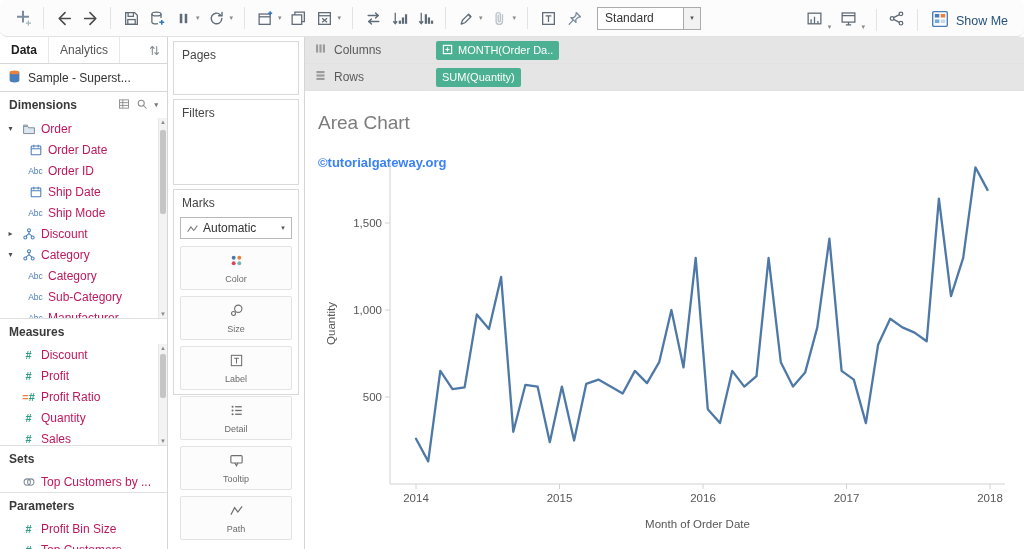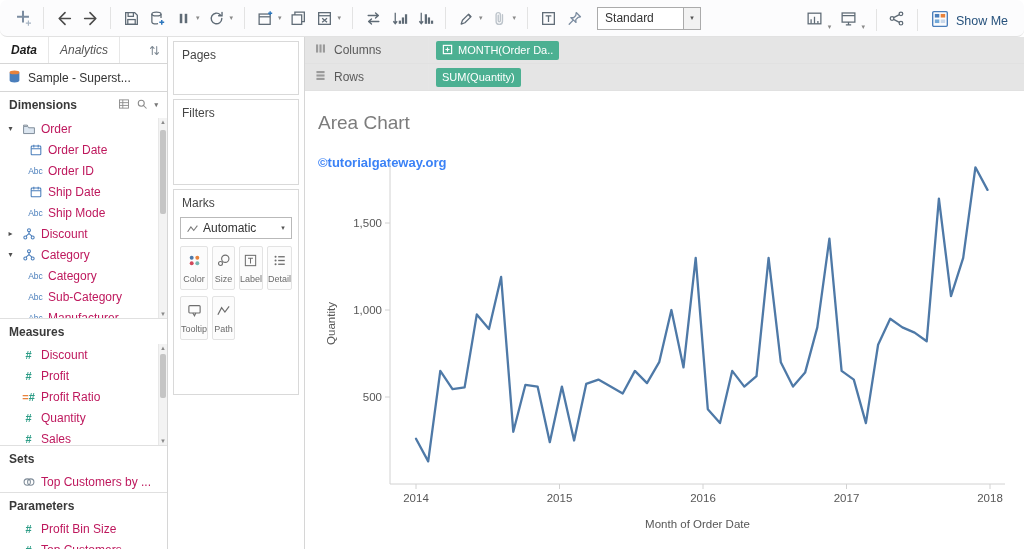--- a/index.html
+++ b/index.html
@@ -19,21 +19,21 @@
   .tb-select .val { flex:1; padding:0 7px; color:#333; }
   .tb-select .dd { width:17px; height:100%; border-left:1px solid #ababab; background:#f2f2f2;
                    display:flex; align-items:center; justify-content:center; font-size:7px; color:#555; }
   .right-cluster { margin-left:auto; display:flex; align-items:flex-end; }
   .show-me { display:flex; align-items:center; gap:7px; color:#27527c; font-size:12.5px; padding:0 6px; }
 
   
   .sidebar { position:absolute; left:0; top:37px; width:168px; bottom:0; background:#fff;
              border-right:1px solid #d6d6d6; }
   .side-tabs { display:flex; align-items:stretch; height:27px; border-bottom:1px solid #d6d6d6; }
-  .side-tab { padding:0 11px; display:flex; align-items:center; color:#555; border-right:1px solid #e7e7e7;font-style:italic; }
+  .side-tab { padding:0 11px; display:flex; align-items:center; color:#555; border-right:1px solid #e7e7e7; }
   .side-tab.active { color:#1d1d1d; font-weight:bold; }
   .tabs-tool { margin-left:auto; display:flex; align-items:center; padding:0 6px; }
   .datasource { height:28px; display:flex; align-items:center; gap:6px; padding:0 7px;
                 border-bottom:1px solid #d6d6d6; color:#333; white-space:nowrap; overflow:hidden; }
   .sec-head { height:26px; display:flex; align-items:center; padding:0 9px; font-weight:bold; color:#3a3a3a; }
   .sec-head .tools { margin-left:auto; display:flex; align-items:center; gap:6px; color:#8a8a8a; }
   .sec-head .tools .dd { font-size:7px; color:#777; }
   .topline { border-top:1px solid #e0e0e0; }
   .dim-list { height:200px; overflow:hidden; }
   .meas-list { height:101px; overflow:hidden; }
@@ -55,21 +55,21 @@
            border-right:1px solid #d6d6d6; }
   .card { position:absolute; left:5px; right:5px; border:1px solid #d9d9d9; background:#fff; }
   #card-pages   { top:4px;   height:54px; }
   #card-filters { top:62px;  height:86px; }
   #card-marks   { top:152px; height:206px; }
   .card-title { padding:6px 8px 0; color:#454545; }
   .marks-select { margin:7px 6px 5px; height:22px; border:1px solid #b9b9b9; display:flex; align-items:center; }
   .marks-select .micon { width:22px; display:flex; justify-content:center; }
   .marks-select .val { flex:1; color:#333; }
   .marks-select .dd { width:16px; text-align:center; font-size:7px; color:#555; }
-  .marks-grid { display:grid; grid-template-columns:repeat(4, 1fr); gap:6px 4px; padding:2px 6px; }
+  .marks-grid { display:grid; grid-template-columns:repeat(1, 1fr); gap:6px 4px; padding:2px 6px; }
   .mark-btn { height:44px; border:1px solid #e3e3e3; border-radius:2px; background:#fcfcfc;
               display:flex; flex-direction:column; align-items:center; justify-content:center; gap:3px; }
   .mark-btn .lbl { font-size:9px; color:#6b6b6b; }
 
   
   .shelves { position:absolute; left:305px; top:37px; right:0; }
   .shelf { height:27px; background:#e5e5e5; border-bottom:1px solid #e1e1e1; display:flex; align-items:center; }
   .shelf-cap { width:124px; align-self:stretch; display:flex; align-items:center; gap:7px;
                padding:0 9px; color:#5a5a5a; border-right:1px solid #e6e6e6; }
   .pill { height:19px; color:#fff; border-radius:2px; display:inline-flex; align-items:center;

